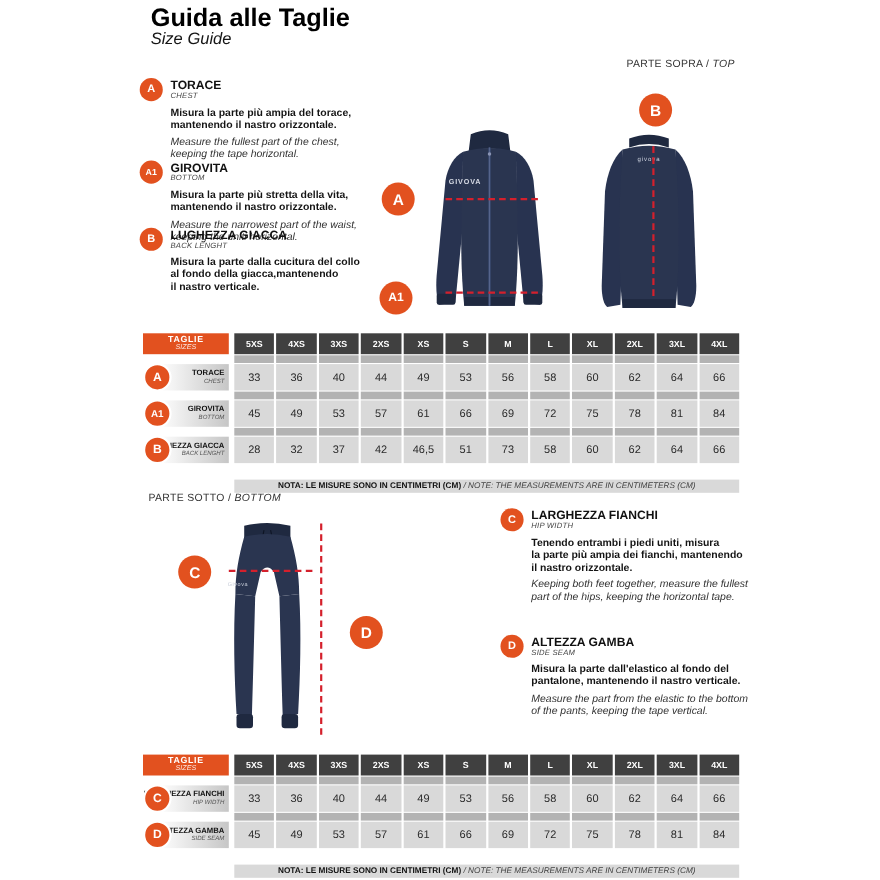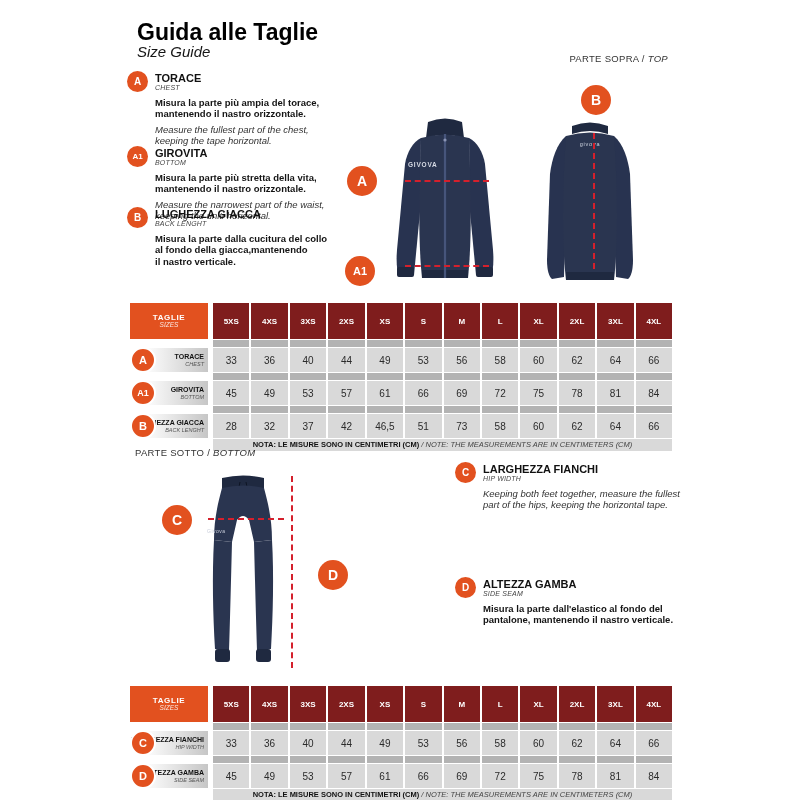--- a/index.html
+++ b/index.html
@@ -34,49 +34,49 @@
 
   
   .dash-h{position:absolute;height:0;border-top:2px dashed #D4202C;z-index:5;}
   .dash-v{position:absolute;width:0;border-left:2px dashed #D4202C;z-index:5;}
 
   
   .stable{position:absolute;width:542px;}
   .trow{display:flex;gap:2px;margin-bottom:1px;}
   .tlabel{flex:0 0 78px;margin-right:3px;position:relative;}
   .tcell{flex:1;}
-  .thead{height:36px;}
+  .thead{height:19px;}
   .sprow{height:7px;}
   .drow{height:24px;}
-  .noterow{height:12px;margin-top:1px;}
+  .noterow{height:12px;margin-top:15px;}
   .head-label{background:#E2511F;color:#fff;display:flex;flex-direction:column;align-items:center;justify-content:center;line-height:1;}
   .hl1{font-size:8px;font-weight:bold;letter-spacing:.6px;}
   .hl2{font-size:6.5px;font-style:italic;opacity:.85;}
-  .hcell{background:#7f1d1d;color:#fff;font-size:8px;font-weight:bold;display:flex;align-items:center;justify-content:center;}
+  .hcell{background:#404040;color:#fff;font-size:8px;font-weight:bold;display:flex;align-items:center;justify-content:center;}
   .scell{background:#B3B3B3;}
   .splabel{background:transparent;}
   .dlabel{background:linear-gradient(to right,#ffffff 18%,#c6c6c6 100%);}
   .vcell{background:#D9D9D9;color:#2b2b2b;font-size:10px;display:flex;align-items:center;justify-content:center;}
   .lab-wrap{position:absolute;right:4px;top:50%;transform:translateY(-50%);text-align:right;line-height:1.15;}
   .lab-it{font-size:7px;font-weight:bold;color:#111;white-space:nowrap;}
   .lab-en{font-size:5.5px;font-style:italic;color:#555;white-space:nowrap;}
   .row-badge{position:absolute;left:0;top:50%;transform:translateY(-50%);width:26px;height:26px;border-radius:50%;
              background:#E2511F;color:#fff;font-weight:bold;font-size:11px;display:flex;align-items:center;justify-content:center;
              border:2px solid #fff;box-sizing:border-box;z-index:2;}
   .row-badge.small{font-size:9px;}
   .note-bar{flex:1;background:#D9D9D9;text-align:center;line-height:12px;font-size:7.5px;white-space:nowrap;overflow:hidden;}
   .nb{font-weight:bold;color:#111;}
   .ni{font-style:italic;color:#444;}
 </style>
 </head>
 <body>
 
 <div class="page">
 
-  <div class="abs" style="left:137px;top:20px;">
+  <div class="abs" style="left:137px;top:4px;">
     <div class="title-it">Guida alle Taglie</div>
     <div class="title-en">Size Guide</div>
   </div>
 
   <div class="abs part-label" style="right:132px;top:53px;">
     <span class="it">PARTE SOPRA /</span><span class="en"> TOP</span>
   </div>
 
   <div class="measure" style="left:127px;top:71px;">
     <div class="mbadge">A</div>
@@ -297,32 +297,37 @@
   <div class="dash-v" style="left:291px;top:476px;height:192px;"></div>
 
   <div class="gbadge" style="left:162px;top:505px;">C</div>
   <div class="gbadge" style="left:318px;top:560px;">D</div>
 
   <div class="measure" style="left:455px;top:462px;">
     <div class="mbadge">C</div>
     <div class="mbody">
       <div class="mname">LARGHEZZA FIANCHI</div>
       <div class="msub">HIP WIDTH</div>
+      <div class="mit">Tenendo entrambi i piedi uniti, misura
+la parte più ampia dei fianchi, mantenendo
+il nastro orizzontale.</div>
       <div class="men">Keeping both feet together, measure the fullest
 part of the hips, keeping the horizontal tape.</div>
     </div>
   </div>
 
   <div class="measure" style="left:455px;top:577px;">
     <div class="mbadge">D</div>
     <div class="mbody">
       <div class="mname">ALTEZZA GAMBA</div>
       <div class="msub">SIDE SEAM</div>
       <div class="mit">Misura la parte dall'elastico al fondo del
 pantalone, mantenendo il nastro verticale.</div>
+      <div class="men">Measure the part from the elastic to the bottom
+of the pants, keeping the tape vertical.</div>
     </div>
   </div>
 
   <div id="table-bottom" class="stable" style="left:130px;top:686px;">
       <div class="trow thead">
         <div class="tlabel head-label">
           <div class="hl1">TAGLIE</div>
           <div class="hl2">SIZES</div>
         </div>
         <div class="tcell hcell">5XS</div>

